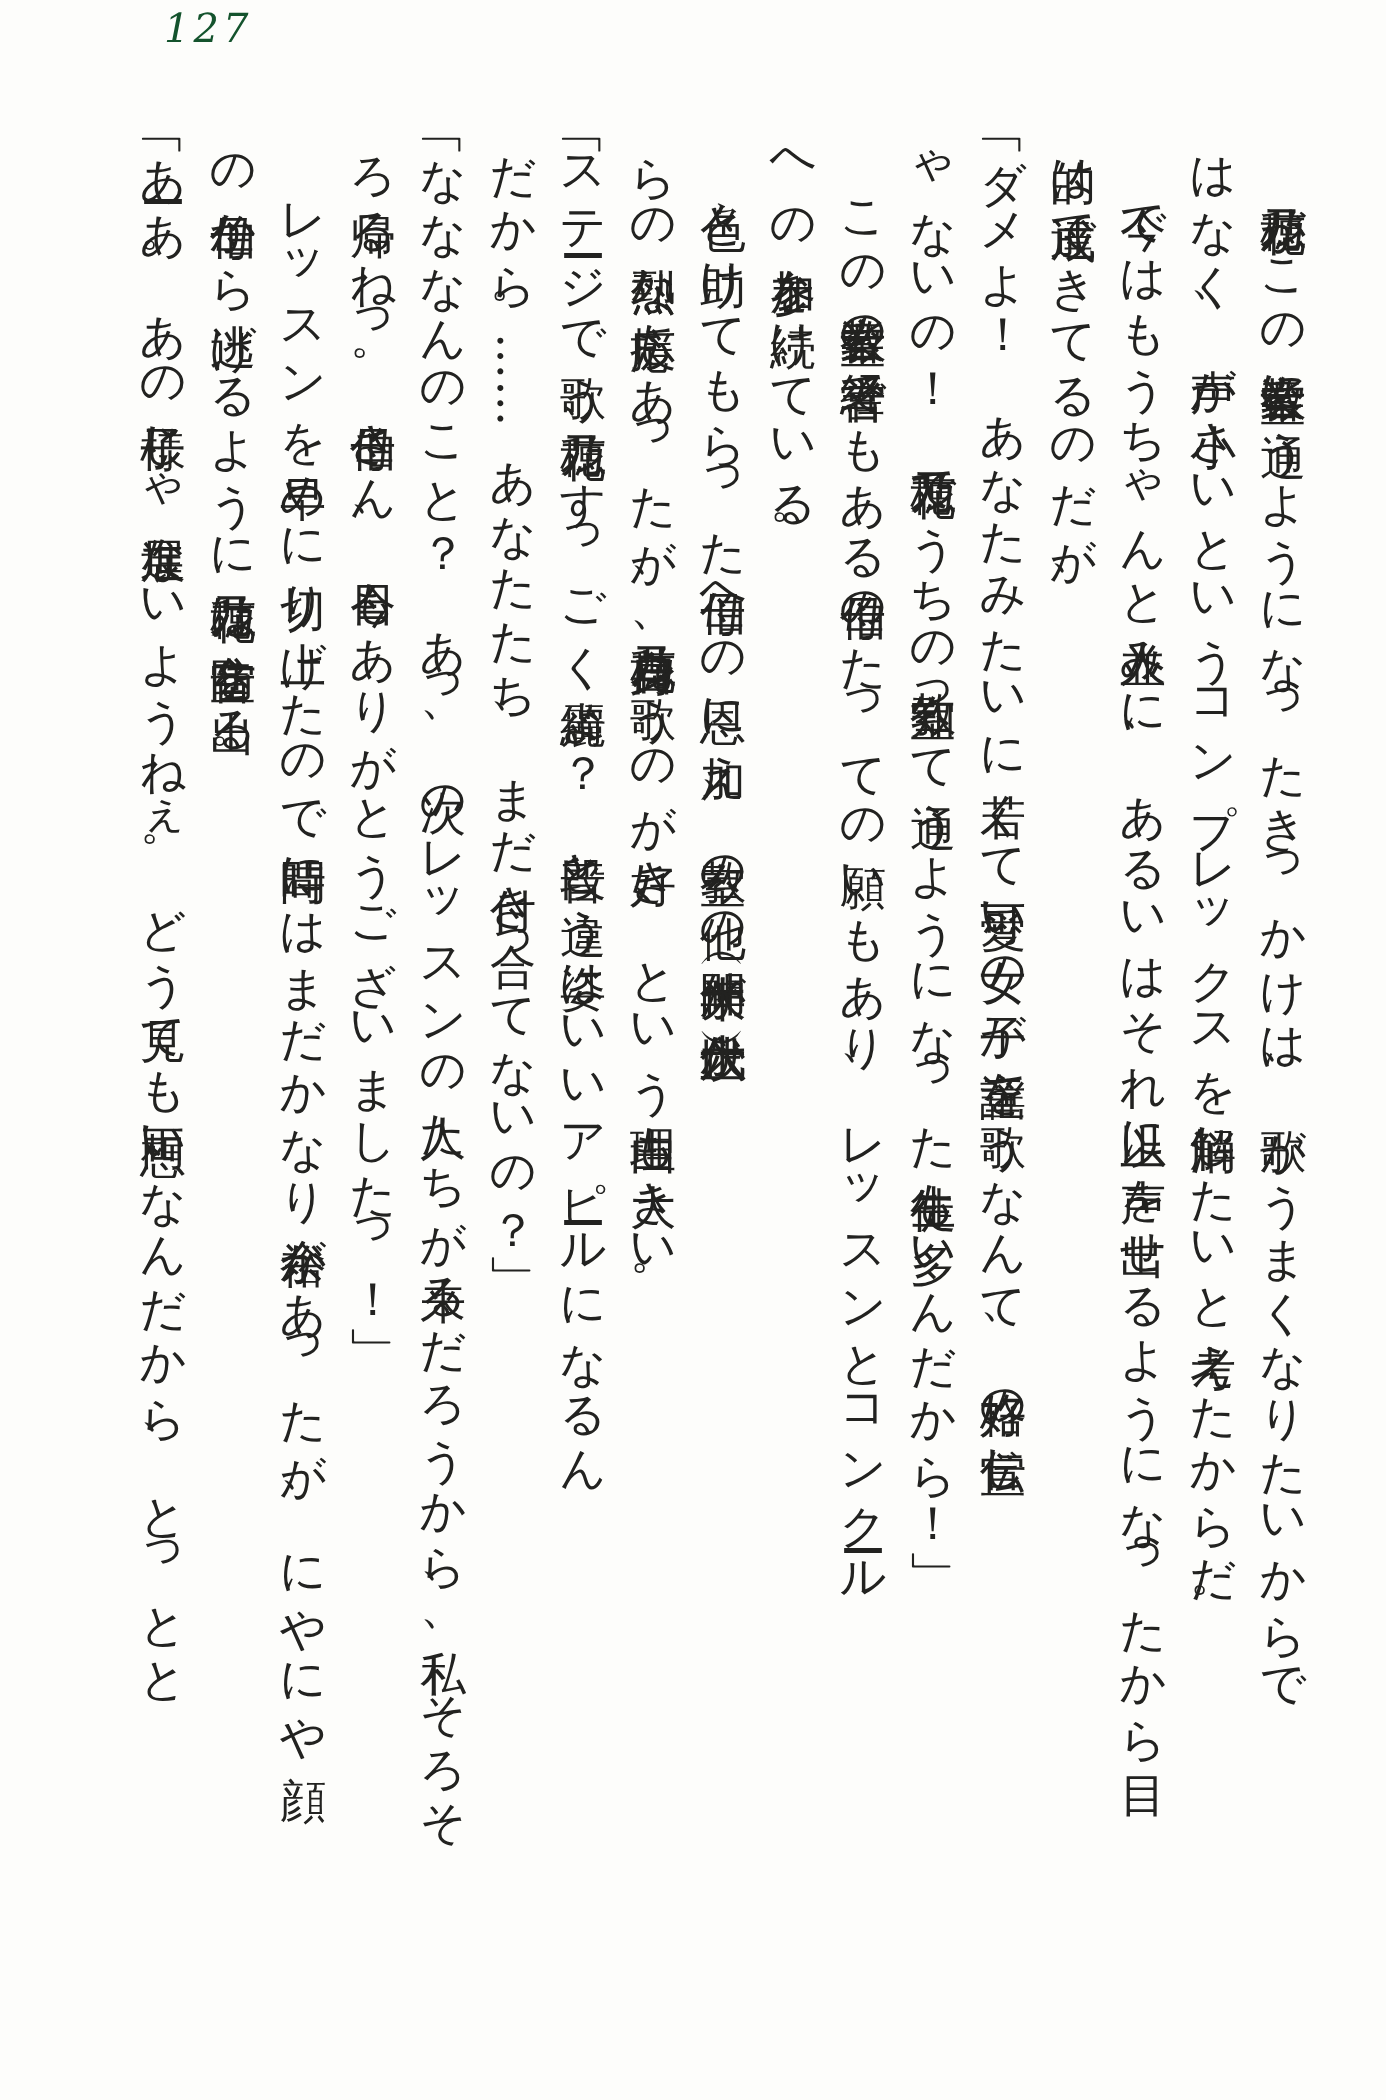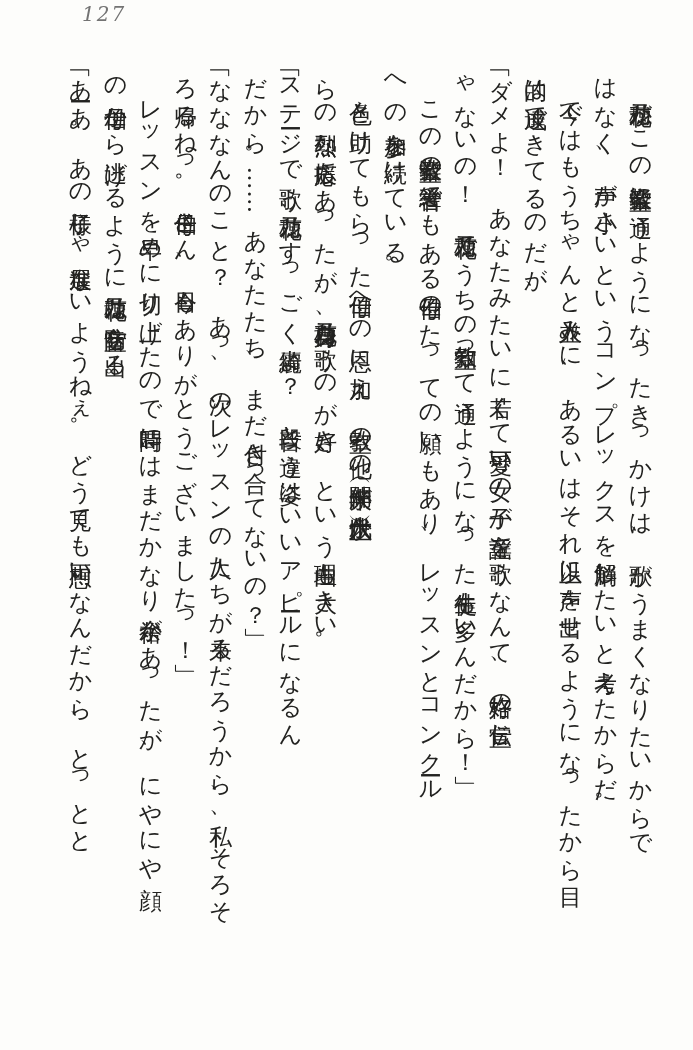--- a/index.html
+++ b/index.html
@@ -20,21 +20,21 @@
     font-family: "DejaVu Serif", "Liberation Serif", serif;
     overflow: hidden;
   }
   .page-number {
     position: absolute;
     top: 2px;
     left: 82px;
     font-size: 20px;
     font-style: italic;
     letter-spacing: 2px;
-    color: #737373;
+    color: #14532d;
   }
   .text-area {
     position: absolute;
     top: 62px;
     right: 35px;
     height: 905px;
     writing-mode: vertical-rl;
     -webkit-writing-mode: vertical-rl;
     text-orientation: mixed;
   }

